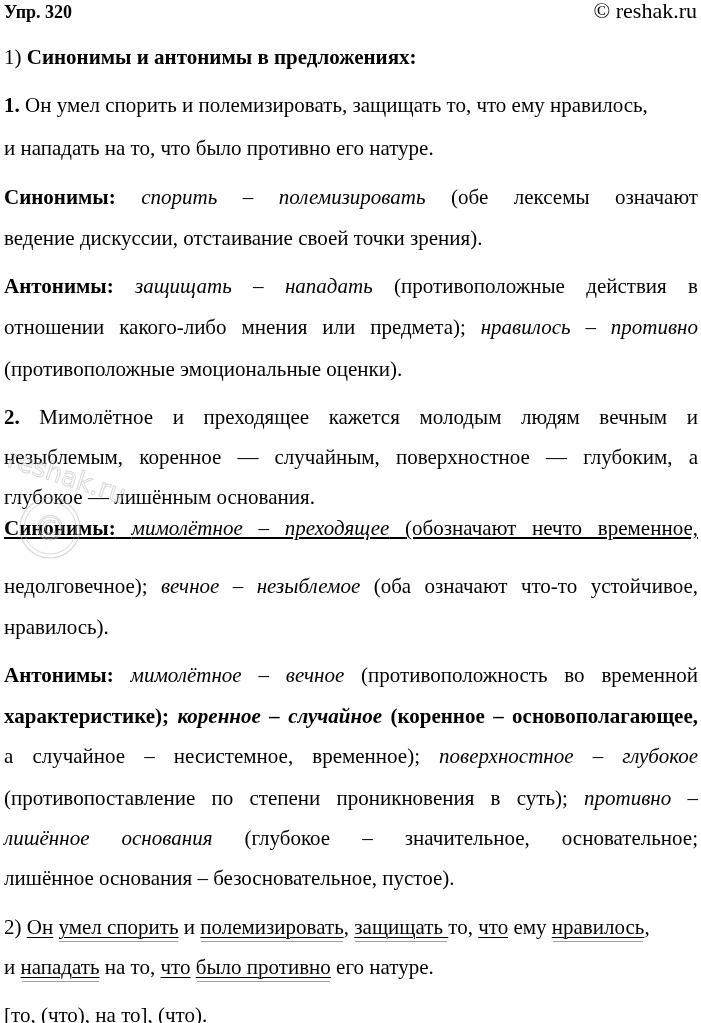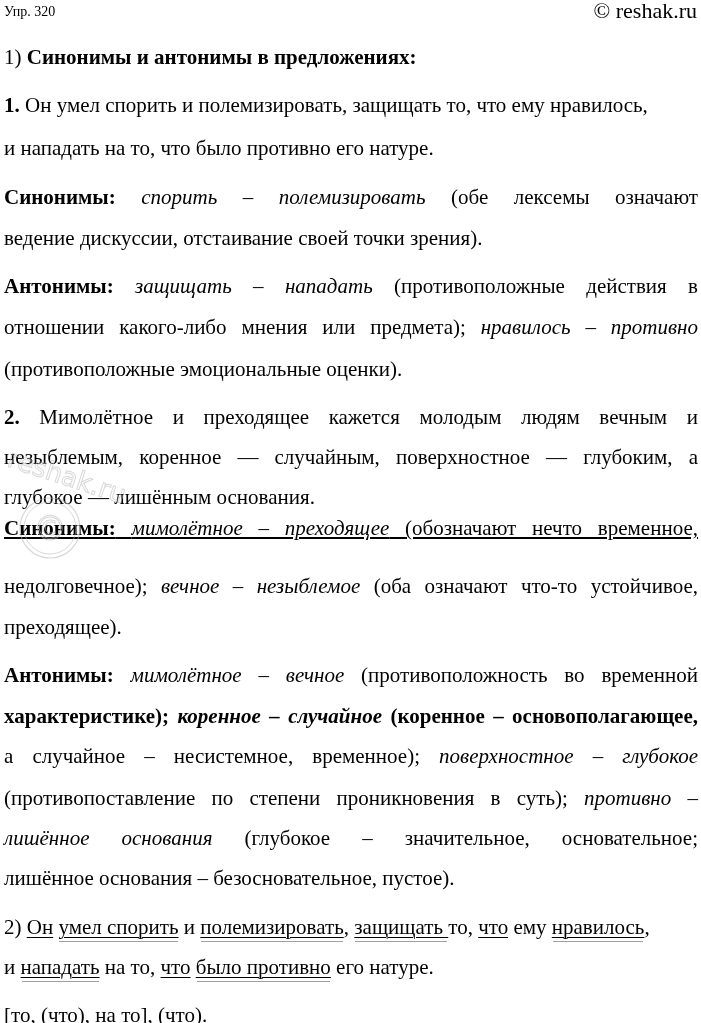--- a/index.html
+++ b/index.html
@@ -8,21 +8,21 @@
     font-family: "Liberation Serif", "DejaVu Serif", serif;
     color: #000000; font-size: 21px;
   }
   .ln {
     position: absolute; left: 4px; width: 694px; white-space: nowrap;
     line-height: 24px; height: 24px;
   }
   .just { text-align: justify; text-align-last: justify; white-space: normal; }
   .b { font-weight: bold; }
   .i { font-style: italic; }
-  .hdr { font-size: 14px; font-weight: normal; }
+  .hdr { font-size: 18px; font-weight: bold; }
   .copy { position: absolute; right: 4px; top: -1px; font-size: 22px; line-height: 24px; margin-left: 12px; }
   .u1 { text-decoration: underline; text-decoration-thickness: 1px; text-underline-offset: 3px; text-align: right; }
   .u2 {
     text-decoration: underline; text-decoration-thickness: 1px; text-underline-offset: 3px;
     box-shadow: 0 3px 0 -1px #ffffff, 0 4px 0 -1px #a0a0a0;
   }
   .u2 { border-bottom: 0; }
   .watermark {
     position: absolute; left: 2px; top: 440px; width: 140px; height: 160px;
     pointer-events: none; opacity: 0.55;
@@ -86,21 +86,21 @@
   <span class="b">Синонимы:</span>
   <span class="i">мимолётное – преходящее</span>
   <span>(обозначают нечто временное,</span>
 </div>
 <div class="ln just" style="top:574px;">
   <span>недолговечное);</span>
   <span class="i">вечное – незыблемое</span>
   <span>(оба означают что-то устойчивое,</span>
 </div>
 <div class="ln" style="top:615px;">
-  <span>преходящее).</span>
+  <span>нравилось).</span>
 </div>
 
 <div class="ln just" style="top:663px;">
   <span class="b">Антонимы:</span>
   <span class="i">мимолётное – вечное</span>
   <span>(противоположность во временной</span>
 </div>
 <div class="ln just" style="top:704px;font-weight:bold;">
   <span>характеристике);</span>
   <span class="i">коренное – случайное</span>

